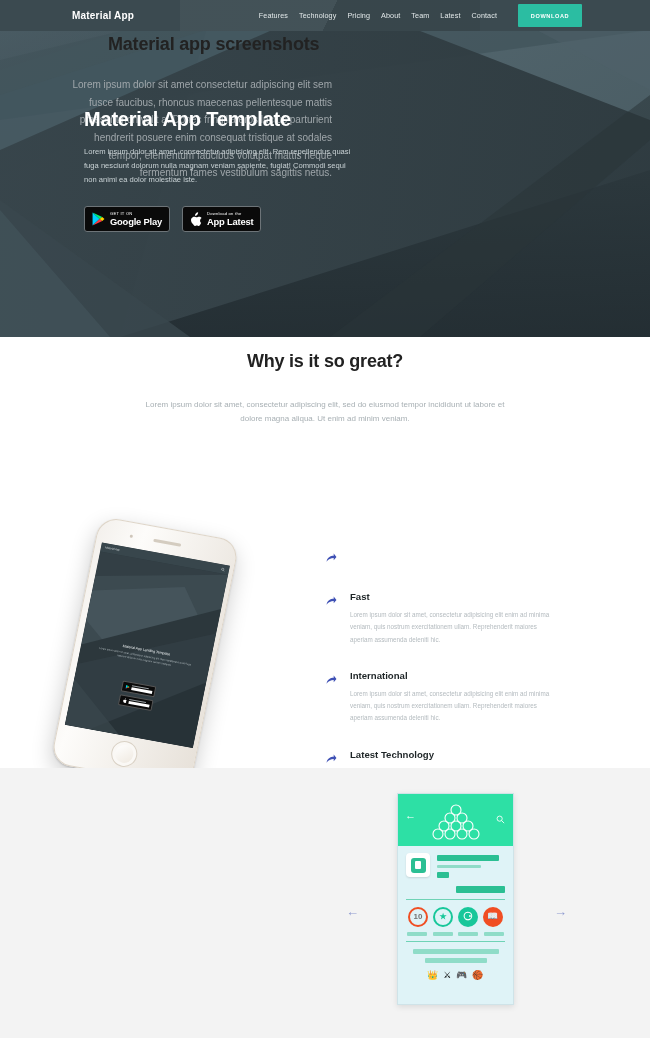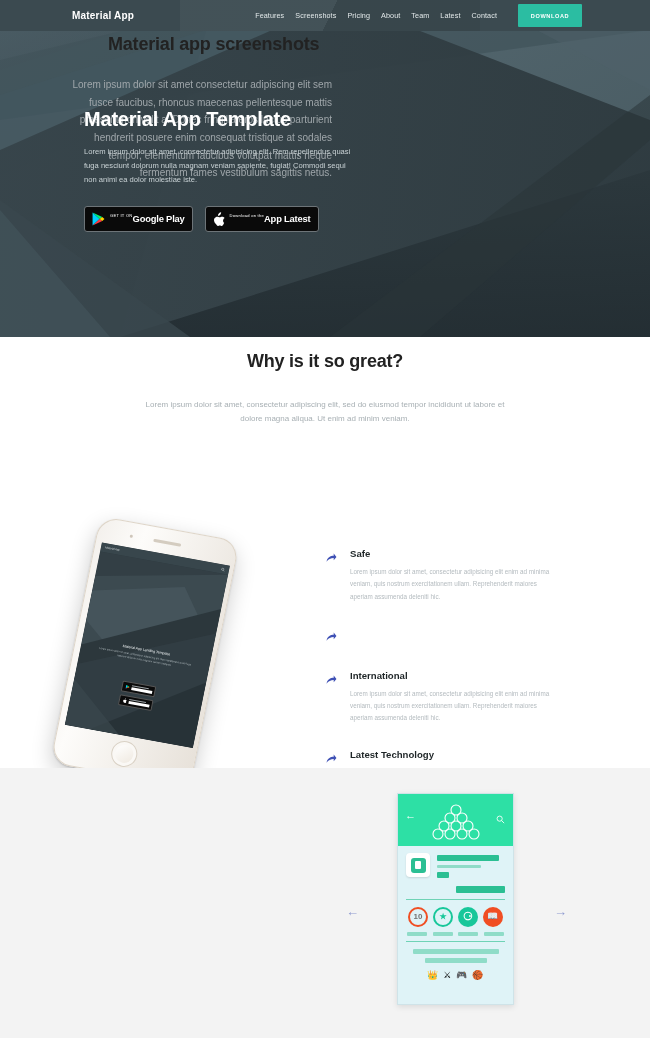--- a/index.html
+++ b/index.html
@@ -63,21 +63,21 @@
   .hero-sub{
     color:#c9d2d5; font-size:7.6px; line-height:1.85; width:272px;
     margin-bottom:19px;
   }
   .store-badges{ display:flex; gap:12px; }
   .badge{
     height:26px; border-radius:3px; background:#0a0a0a;
     border:1px solid #6d7478;
     display:flex; align-items:center; padding:0 7px; gap:5px; cursor:pointer;
   }
-  .badge-txt{ display:flex; flex-direction:row; line-height:1; }
+  .badge-txt{ display:flex; flex-direction:column; line-height:1; }
   .badge-small{ color:#ffffff; font-size:4.1px; letter-spacing:.25px; margin-bottom:1.5px; }
   .badge-big{ color:#ffffff; font-size:9.4px; font-weight:bold; letter-spacing:-.2px; }
 
   
   .sec-great{
     position:absolute; top:337px; left:0; width:650px; height:431px;
     background:#ffffff;
   }
   .sec-title{
     text-align:center; font-size:18px; color:#222; font-weight:bold;
@@ -289,21 +289,21 @@
       </div>
     </div>
   </div>
 </div>
 
 <div class="navbar">
   <div class="nav-bg-facet"></div>
   <div class="brand">Material App</div>
   <div class="nav-links">
     <span class="nav-link">Features</span>
-    <span class="nav-link">Screenshots</span>
+    <span class="nav-link">Technology</span>
     <span class="nav-link">Pricing</span>
     <span class="nav-link">About</span>
     <span class="nav-link">Team</span>
     <span class="nav-link">Latest</span>
     <span class="nav-link">Contact</span>
     <div class="download-btn">DOWNLOAD</div>
   </div>
 </div>
 
 <div class="sec-great">
@@ -366,30 +366,30 @@
       </div>
     </div>
 
     <div class="features">
       <div class="feature">
         <div class="f-icon">
           <svg width="11" height="10" viewBox="0 0 20 18">
             <path d="M1 16 C2 8 8 5 14 5 L14 1 L19 7 L14 13 L14 9 C9 9 4 11 1 16 Z" fill="#3f51b5"></path>
           </svg>
         </div>
-        <div>
-          <div class="f-title">Safe</div>
-          <div class="f-desc">Lorem ipsum dolor sit amet, consectetur adipisicing elit enim ad minima veniam, quis nostrum exercitationem ullam. Reprehenderit maiores aperiam assumenda deleniti hic.</div>
-        </div>
       </div>
       <div class="feature">
         <div class="f-icon">
           <svg width="11" height="10" viewBox="0 0 20 18">
             <path d="M1 16 C2 8 8 5 14 5 L14 1 L19 7 L14 13 L14 9 C9 9 4 11 1 16 Z" fill="#3f51b5"></path>
           </svg>
+        </div>
+        <div>
+          <div class="f-title">Fast</div>
+          <div class="f-desc">Lorem ipsum dolor sit amet, consectetur adipisicing elit enim ad minima veniam, quis nostrum exercitationem ullam. Reprehenderit maiores aperiam assumenda deleniti hic.</div>
         </div>
       </div>
       <div class="feature">
         <div class="f-icon">
           <svg width="11" height="10" viewBox="0 0 20 18">
             <path d="M1 16 C2 8 8 5 14 5 L14 1 L19 7 L14 13 L14 9 C9 9 4 11 1 16 Z" fill="#3f51b5"></path>
           </svg>
         </div>
         <div>
           <div class="f-title">International</div>

